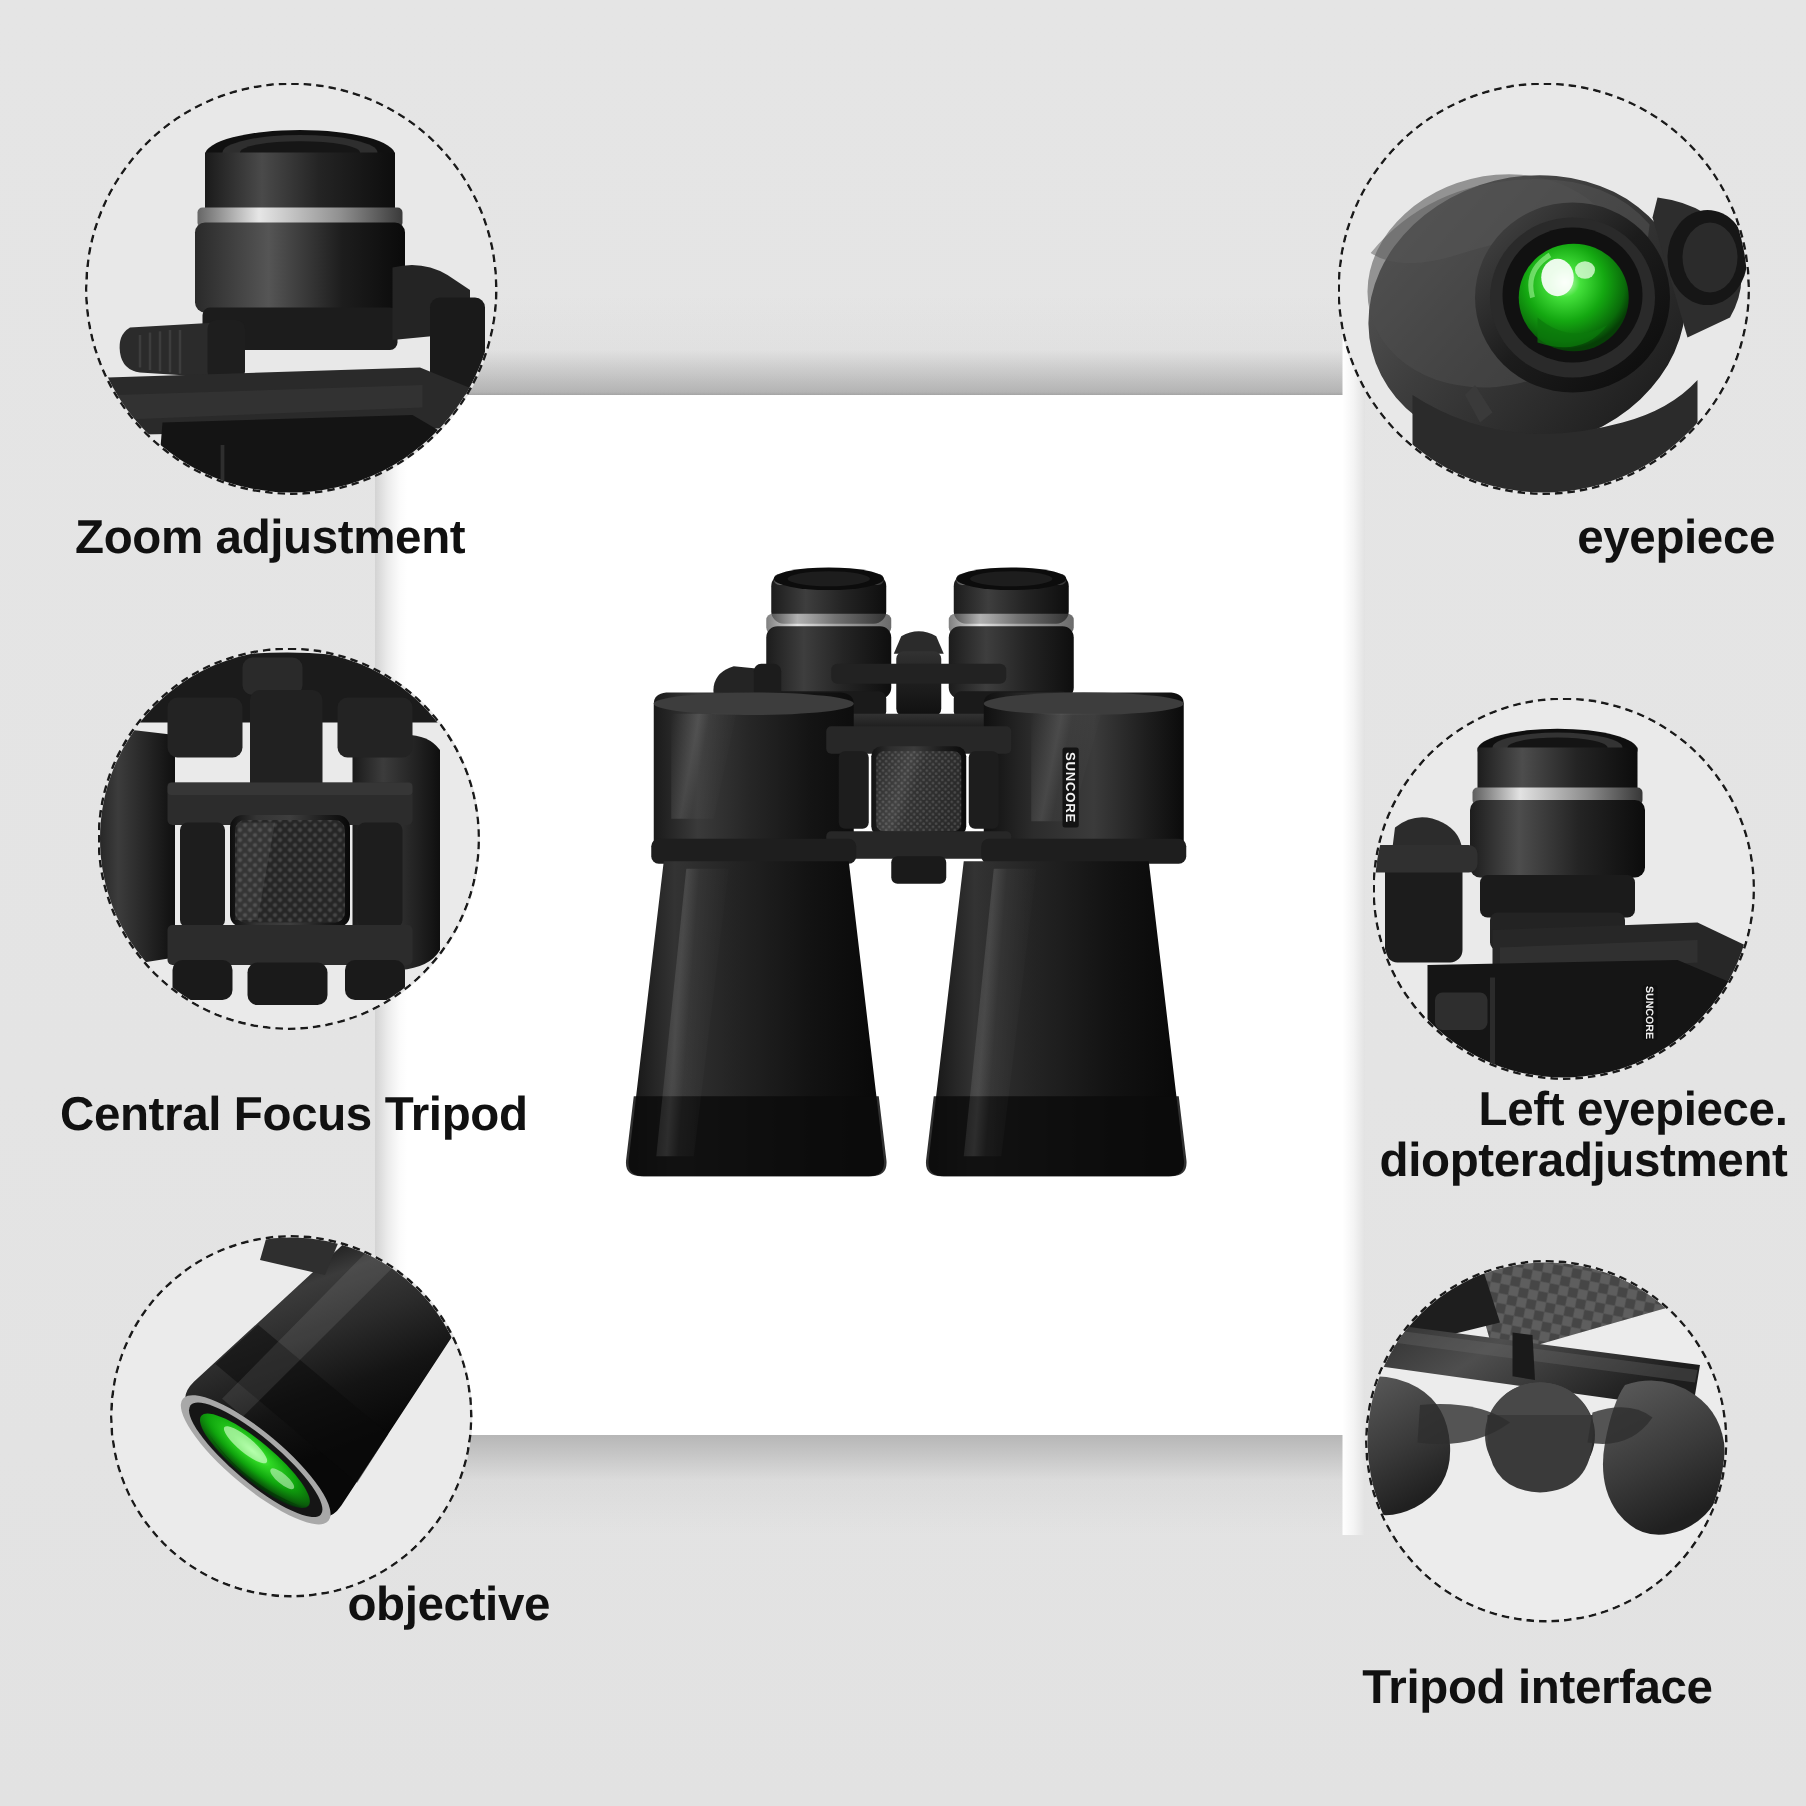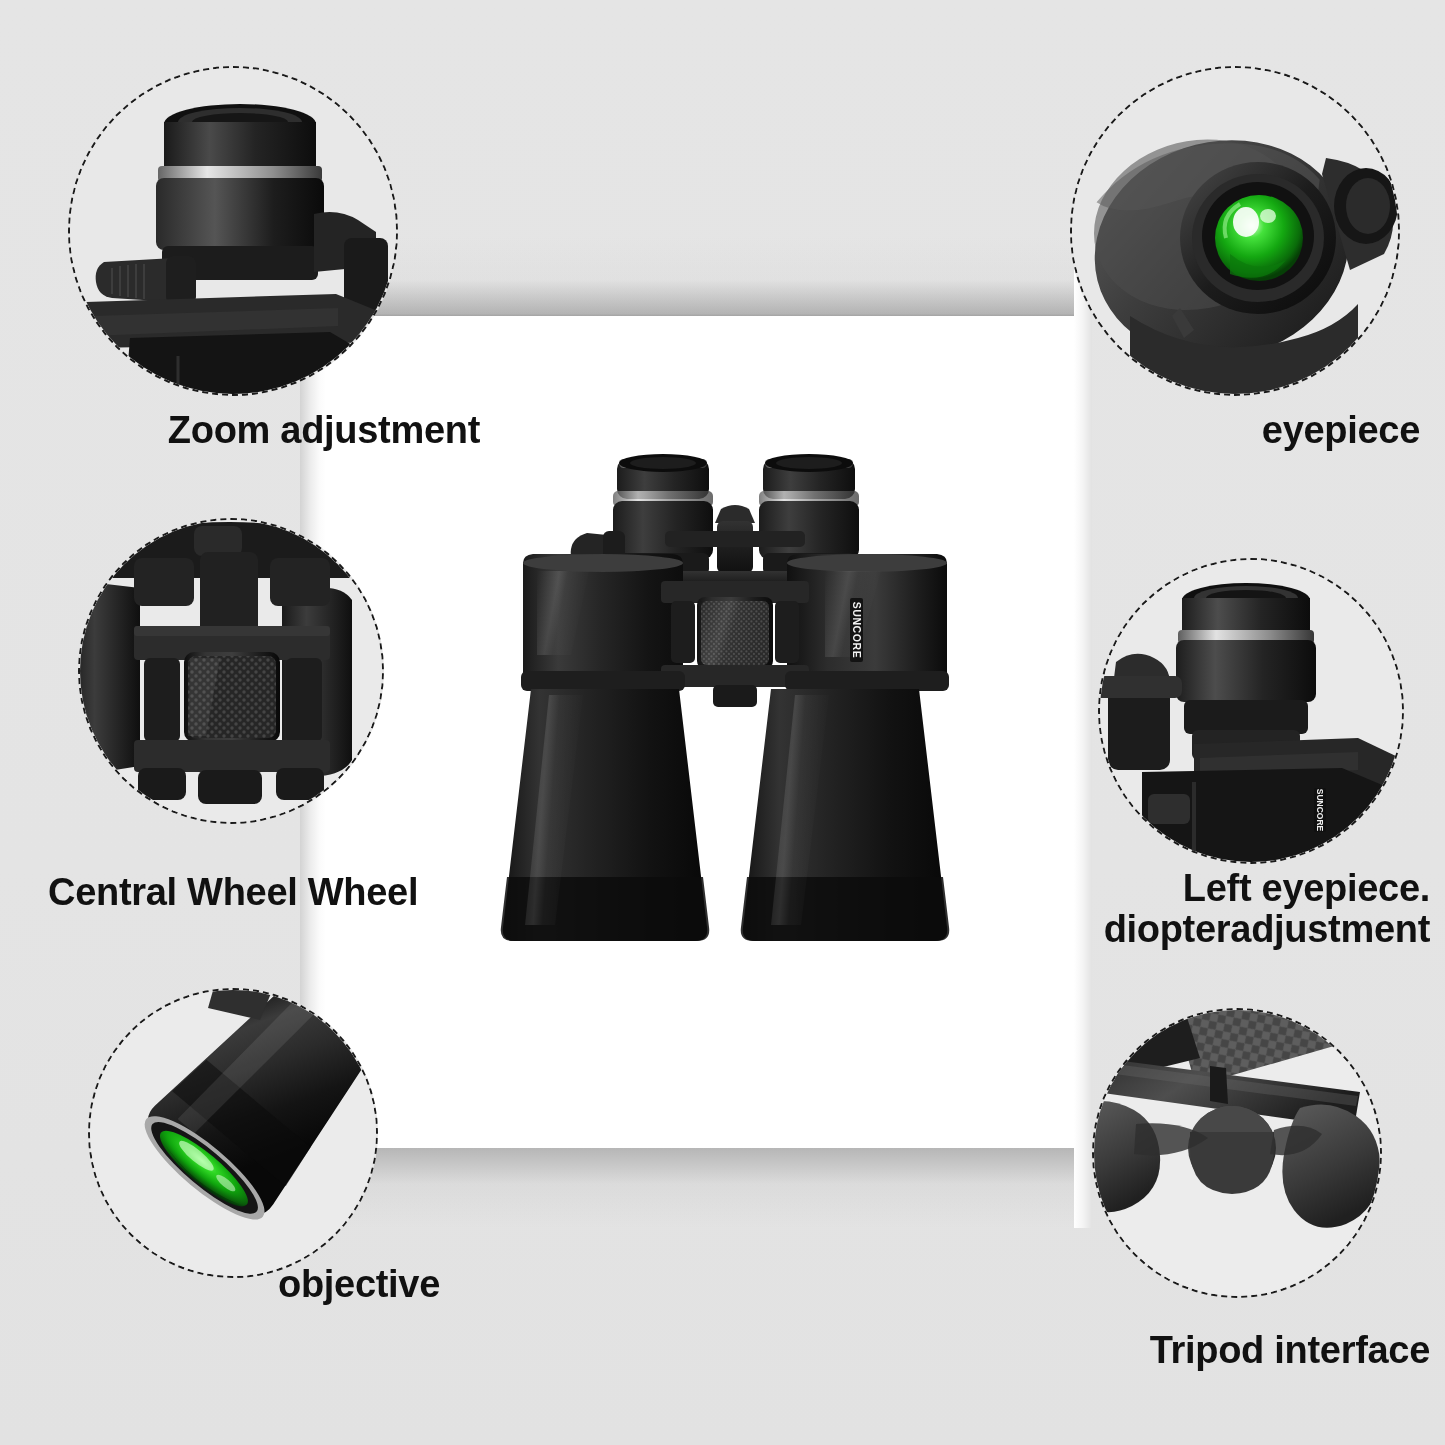--- a/index.html
+++ b/index.html
@@ -258,21 +258,21 @@
       <path d="M246 148 q24 -6 44 6 l18 12 l0 34 l-62 6 z" fill="#242424"></path>
       <rect x="276" y="172" width="44" height="78" rx="8" fill="#1a1a1a"></rect>
 
       <path d="M18 236 l250 -8 l54 22 l0 26 l-296 6 z" fill="#2a2a2a"></path>
       <path d="M24 250 l246 -8 l0 18 l-246 10 z" fill="#3a3a3a" opacity="0.5"></path>
 
       <path d="M62 272 l200 -6 l34 20 l0 60 l-240 0 z" fill="#141414"></path>
       <path d="M110 290 l0 48" stroke="#2e2e2e" stroke-width="3"></path>
     </svg>
   </div>
-  <div class="label" style="left:60px; top:410px; width:420px;text-align:right;">Zoom adjustment</div>
+  <div class="label" style="left:60px; top:410px; width:420px;">Zoom adjustment</div>
 
   <div class="callout" style="left:1070px; top:66px; width:330px; height:330px;">
     <svg class="photo" viewBox="0 0 330 330" xmlns="http://www.w3.org/2000/svg">
       <defs>
         <radialGradient id="glens" cx="42%" cy="36%" r="62%">
           <stop offset="0%" stop-color="#d6ffd0"></stop>
           <stop offset="22%" stop-color="#45e23c"></stop>
           <stop offset="58%" stop-color="#14a811"></stop>
           <stop offset="88%" stop-color="#0a6b0a"></stop>
           <stop offset="100%" stop-color="#063f06"></stop>
@@ -361,21 +361,21 @@
       <rect x="110" y="138" width="88" height="82" rx="8" fill="url(#knurl3)"></rect>
       <path d="M112 140 l30 0 l-14 78 l-18 0 z" fill="#ffffff" opacity="0.07"></path>
 
       <rect x="56" y="222" width="196" height="32" rx="4" fill="#2c2c2c"></rect>
 
       <rect x="120" y="252" width="64" height="34" rx="8" fill="#1a1a1a"></rect>
       <rect x="60" y="250" width="48" height="32" rx="8" fill="#1a1a1a"></rect>
       <rect x="198" y="250" width="48" height="32" rx="8" fill="#1a1a1a"></rect>
     </svg>
   </div>
-  <div class="label" style="left:48px; top:872px; width:440px;">Central Wheel Wheel</div>
+  <div class="label" style="left:48px; top:872px; width:440px;">Central Focus Tripod</div>
 
   <div class="callout" style="left:1098px; top:558px; width:306px; height:306px;">
     <svg class="photo" viewBox="0 0 306 306" xmlns="http://www.w3.org/2000/svg">
       <defs>
         <linearGradient id="e4" x1="0" y1="0" x2="1" y2="0">
           <stop offset="0%" stop-color="#1d1d1d"></stop>
             <stop offset="28%" stop-color="#4d4d4d"></stop>
           <stop offset="62%" stop-color="#242424"></stop>
             <stop offset="100%" stop-color="#0c0c0c"></stop>
         </linearGradient>
@@ -500,15 +500,15 @@
       <path d="M98 140 q0 44 42 46 q42 -2 42 -46 l0 -16 l-84 0 z" fill="#3a3a3a"></path>
 
       <path d="M-10 96 q26 -8 52 6 q24 14 26 46 q2 34 -28 50 q-28 14 -50 -4 z" fill="url(#t6b)"></path>
 
       <path d="M208 100 q30 -10 56 8 q26 18 24 56 q-2 38 -34 52 q-32 12 -52 -14 q-16 -22 -10 -56 q6 -32 16 -46 z" fill="url(#t6b)"></path>
 
       <path d="M44 116 q46 -4 72 14 q-30 22 -74 16 z" fill="#2e2e2e" opacity="0.8"></path>
       <path d="M182 122 q30 -10 48 4 q-18 26 -52 20 z" fill="#2e2e2e" opacity="0.8"></path>
     </svg>
   </div>
-  <div class="label" style="left:1030px; top:1330px; width:400px; text-align:right;">Tripod interface</div>
+  <div class="label" style="left:1030px; top:1330px; width:400px; text-align:center;">Tripod interface</div>
 
 </div>
 
 </body></html>

